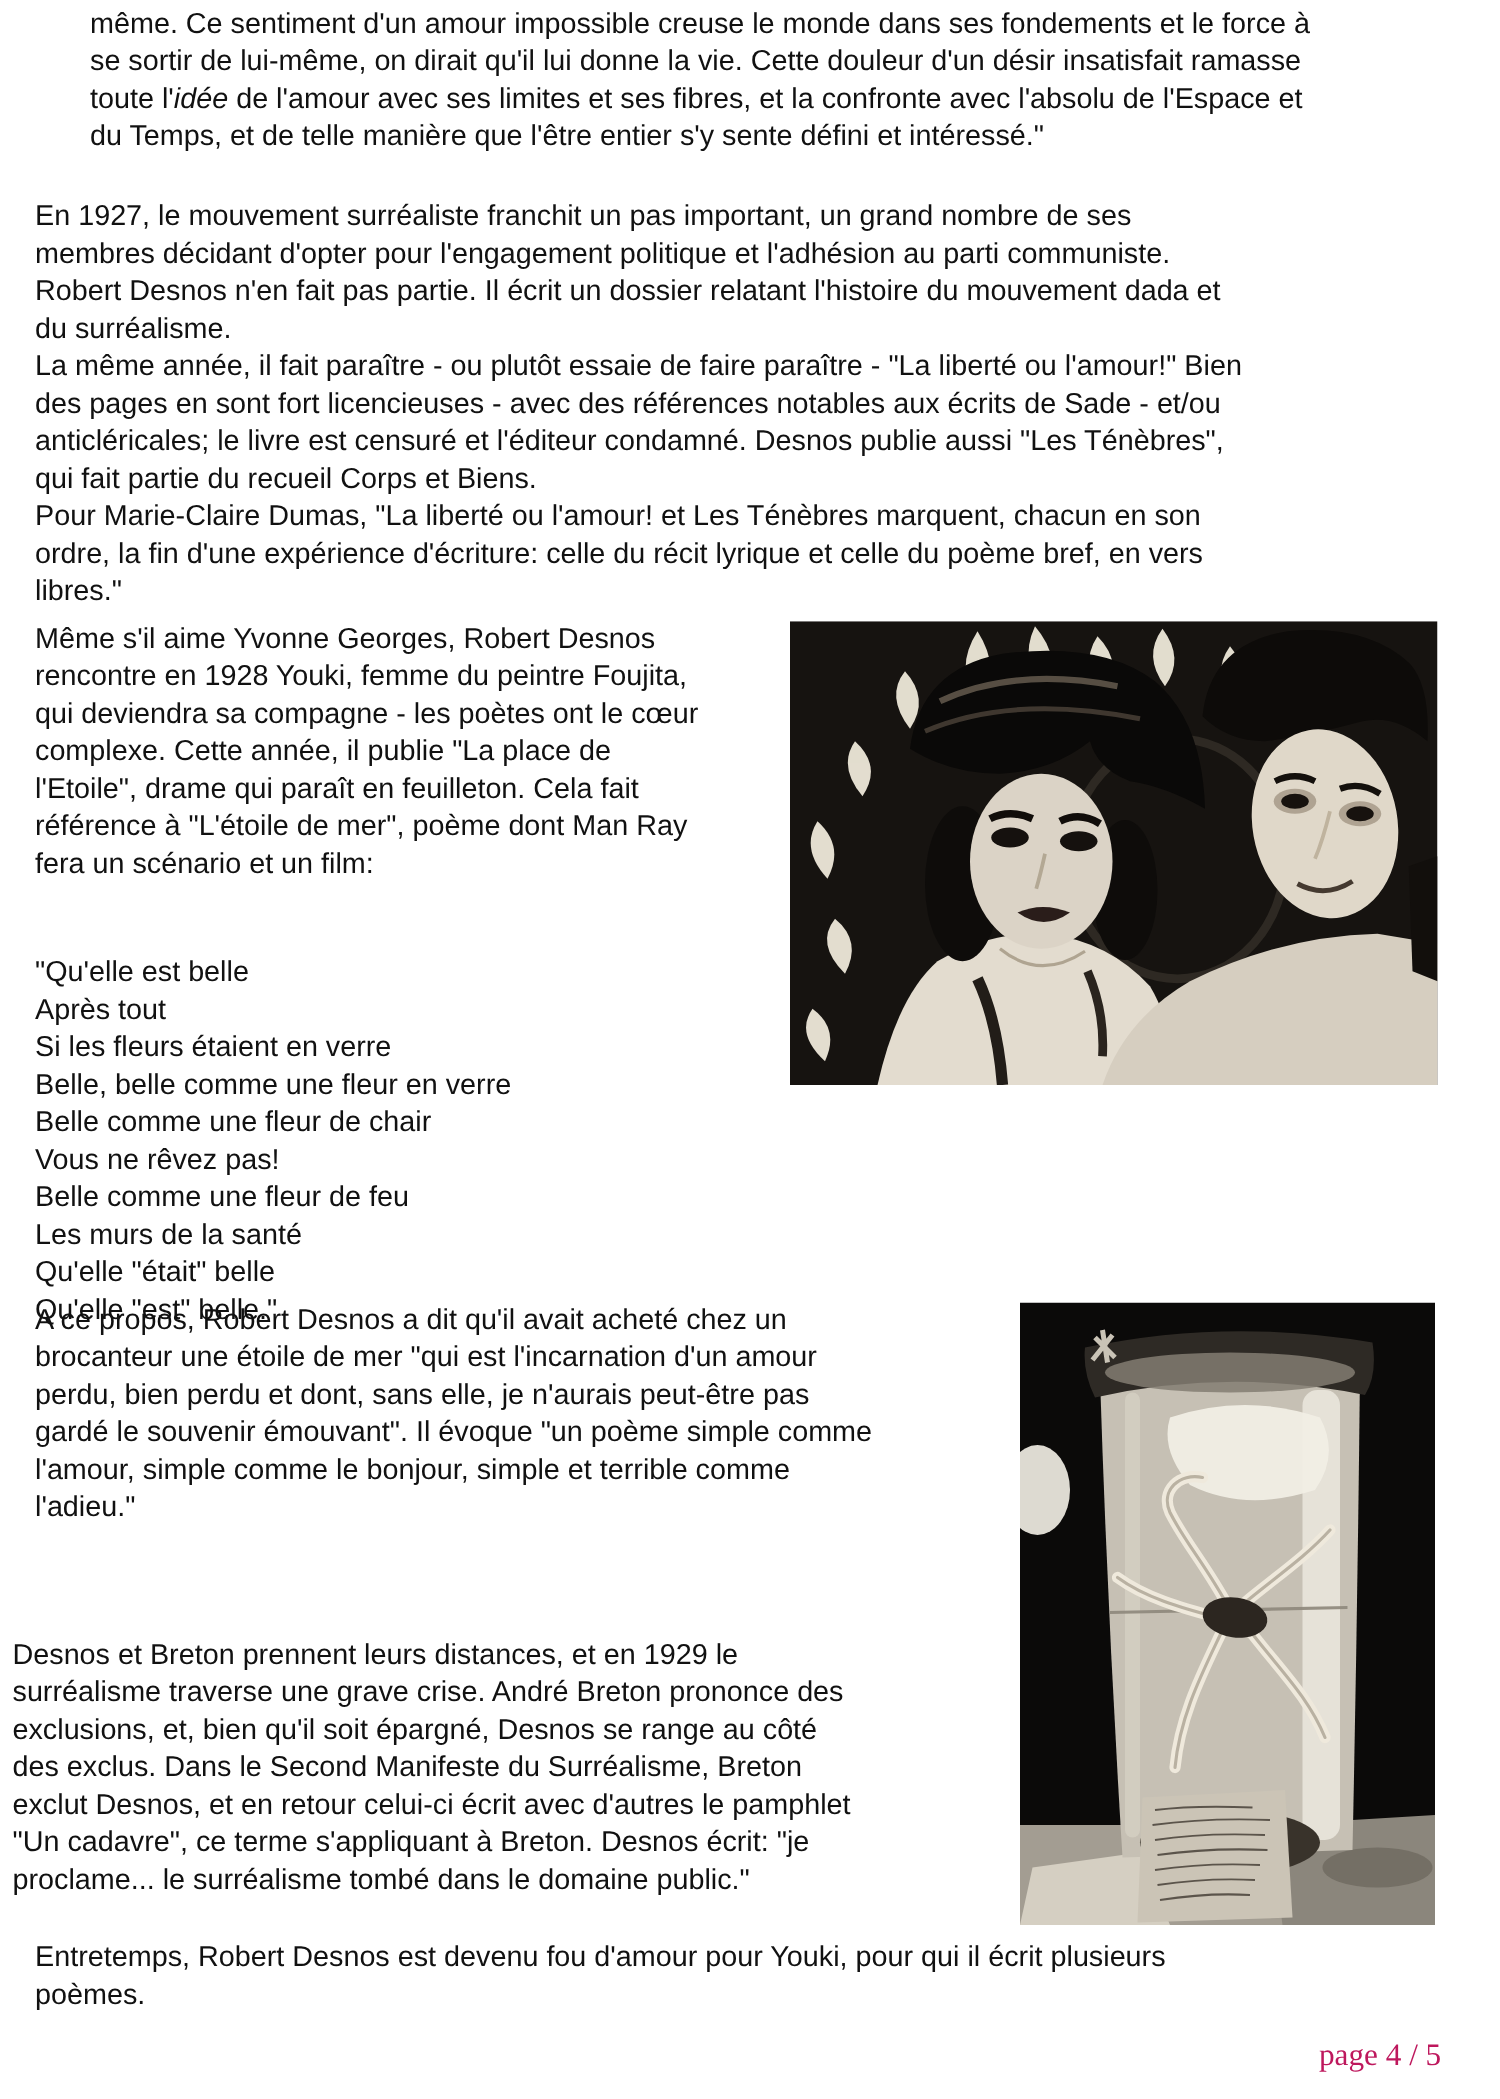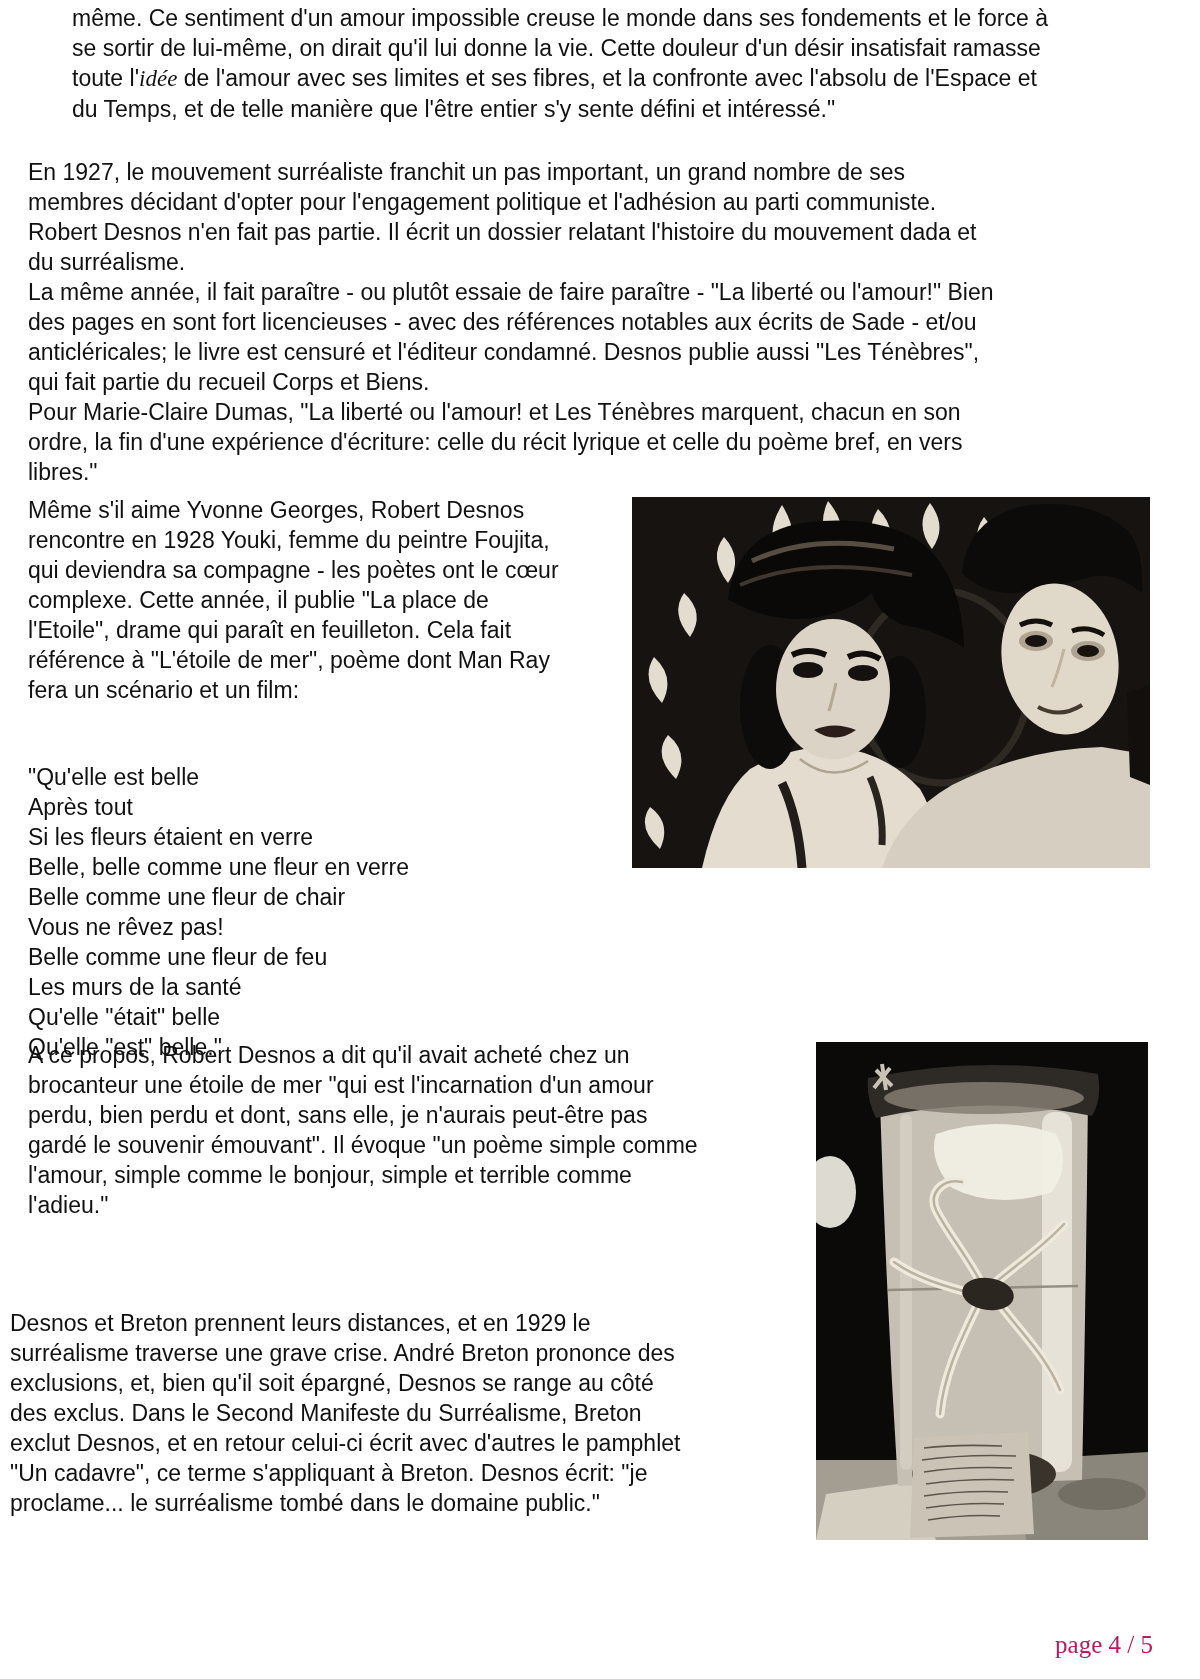--- a/index.html
+++ b/index.html
@@ -19,21 +19,21 @@
     line-height: 30px;
     color: #111111;
   }
   #para-amour      { left: 28px; top: 3px;    width: 1100px; margin-left: 44px; }
   #para-1927       { left: 28px; top: 157px;  width: 1100px; }
   #para-youki      { left: 28px; top: 495px;  width: 600px; }
   #poem-etoile     { left: 28px; top: 762px;  width: 600px; }
   #para-brocanteur { left: 28px; top: 1040px; width: 785px; }
   #para-breton     { left: 10px; top: 1308px; width: 785px; }
   #para-entretemps { left: 28px; top: 1550px; width: 1100px; }
-  .it { font-style: italic; font-family: Liberation Serif, serif; }
+  .it { font-style: italic; }
   #page-footer {
     position: absolute;
     top: 1631px; right: 47px;
     font-family: "Liberation Serif", "DejaVu Serif", serif;
     font-size: 25px;
     color: #be185d;
   }
   #photo-couple   { position: absolute; left: 632px; top: 497px;  width: 518px; height: 371px; }
   #photo-starfish { position: absolute; left: 816px; top: 1042px; width: 332px; height: 498px; }
 </style>
@@ -86,20 +86,22 @@
 l'adieu."</p>
 
   <p class="doc" id="para-breton">Desnos et Breton prennent leurs distances, et en 1929 le
 surréalisme traverse une grave crise. André Breton prononce des
 exclusions, et, bien qu'il soit épargné, Desnos se range au côté
 des exclus. Dans le Second Manifeste du Surréalisme, Breton
 exclut Desnos, et en retour celui-ci écrit avec d'autres le pamphlet
 "Un cadavre", ce terme s'appliquant à Breton. Desnos écrit: "je
 proclame... le surréalisme tombé dans le domaine public."</p>
 
+  <p class="doc" id="para-entretemps">Entretemps, Robert Desnos est devenu fou d'amour pour Youki, pour qui il écrit plusieurs
+poèmes.</p>
 
   <div id="page-footer">page 4 / 5</div>
 
   <svg id="photo-couple" viewBox="0 0 518 371" xmlns="http://www.w3.org/2000/svg" preserveAspectRatio="none">
     <rect width="518" height="371" fill="#161310"></rect>
     <g opacity="0.95" fill="#eee8da">
       <path d="M150 8 Q170 40 152 62 Q130 40 150 8Z"></path>
       <path d="M196 4 Q218 30 206 58 Q182 34 196 4Z"></path>
       <path d="M246 12 Q268 34 252 64 Q230 36 246 12Z"></path>
       <path d="M298 6 Q316 30 300 52 Q282 28 298 6Z"></path>

